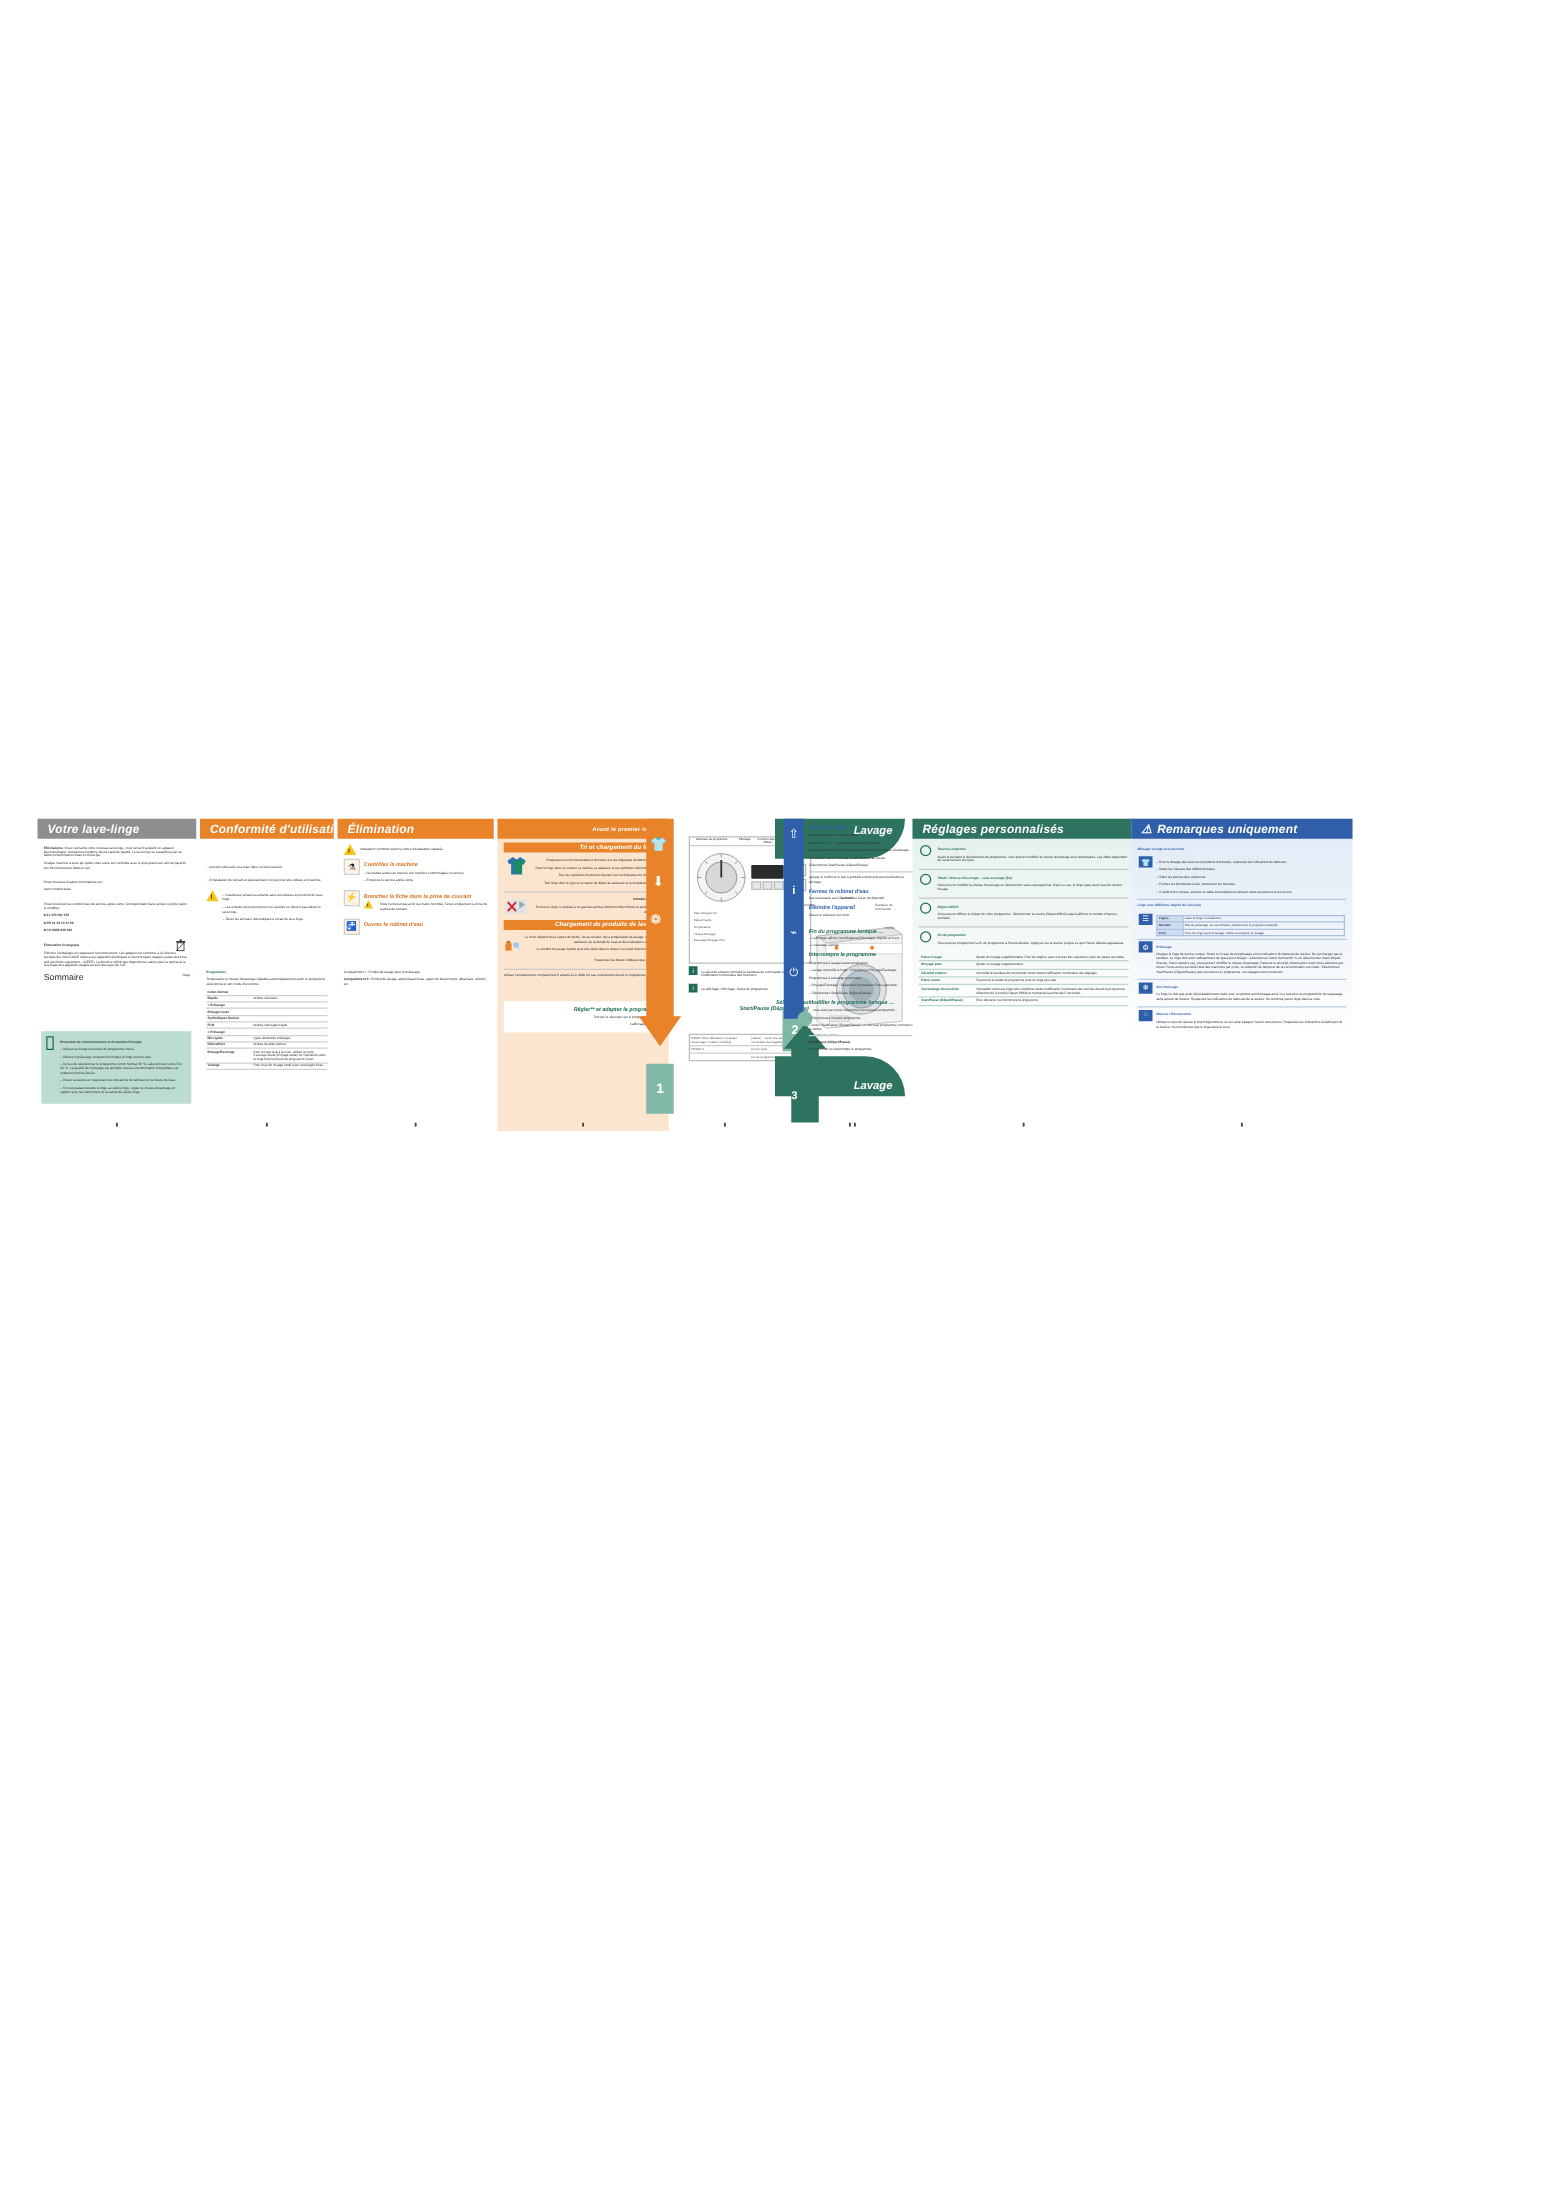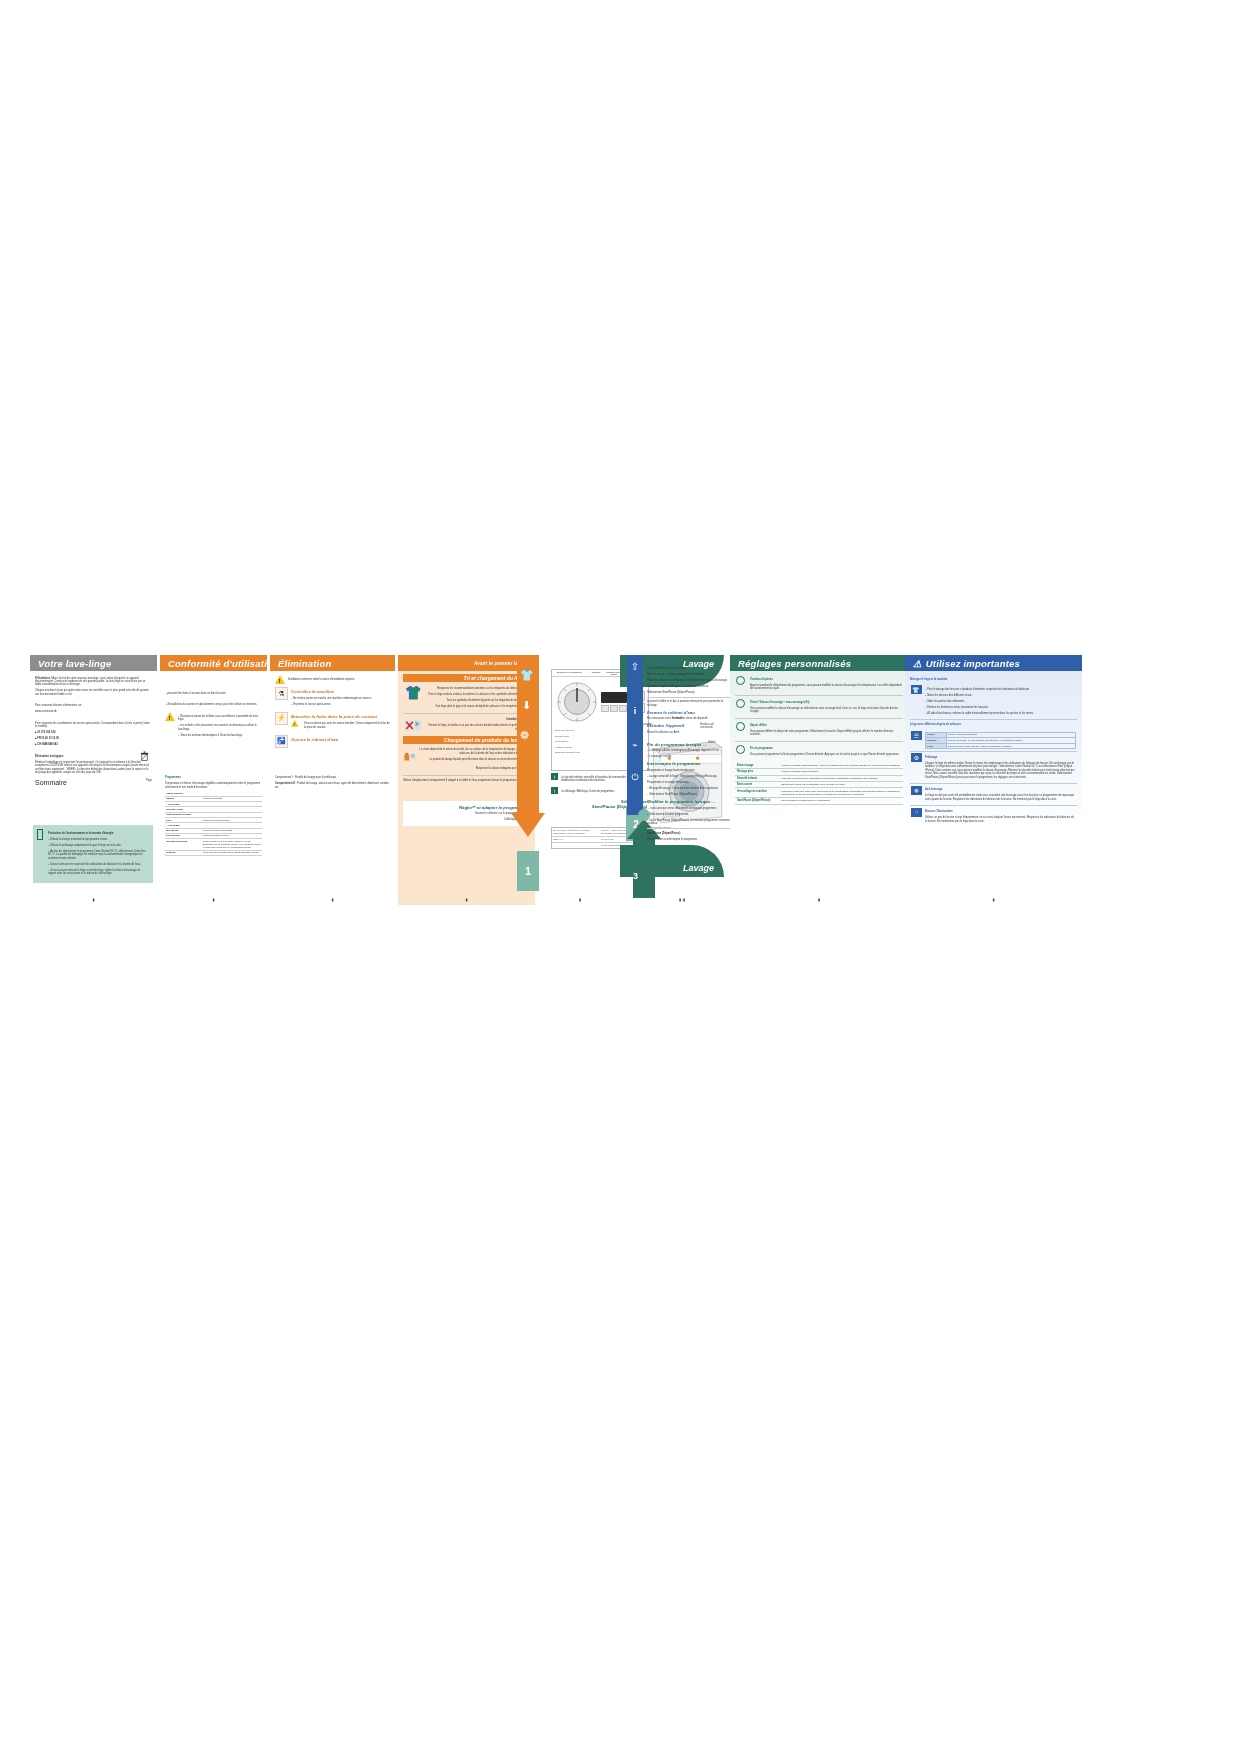--- a/index.html
+++ b/index.html
@@ -544,21 +544,21 @@
             <div class="v">Pour démarrer ou interrompre le programme.</div>
           </div>
       </div>
     </div>
     <div class="pagenum">▮</div>
   </section>
 
   <section class="panel" id="p8">
     <div class="bar blue">
       <span style="margin-right:4px">⚠</span>
-      <span>Utilisez importantes</span>
+      <span>Remarques uniquement</span>
     </div>
     <div class="body">
 
       <p class="t b" style="font-style:italic;color:#2f5fa8">Ménager le linge et la machine</p>
       <div class="bluebox">
         <span class="bico">👕</span>
         <div style="flex:1">
           <p class="t">– <span>Pour le dosage des lessives et produits d'entretien, respectez les indications du fabricant.</span></p>
           <p class="t">– <span>Notez les vitesses des différents tissus.</span></p>
           <p class="t">– <span>Videz les poches des vêtements.</span></p>

